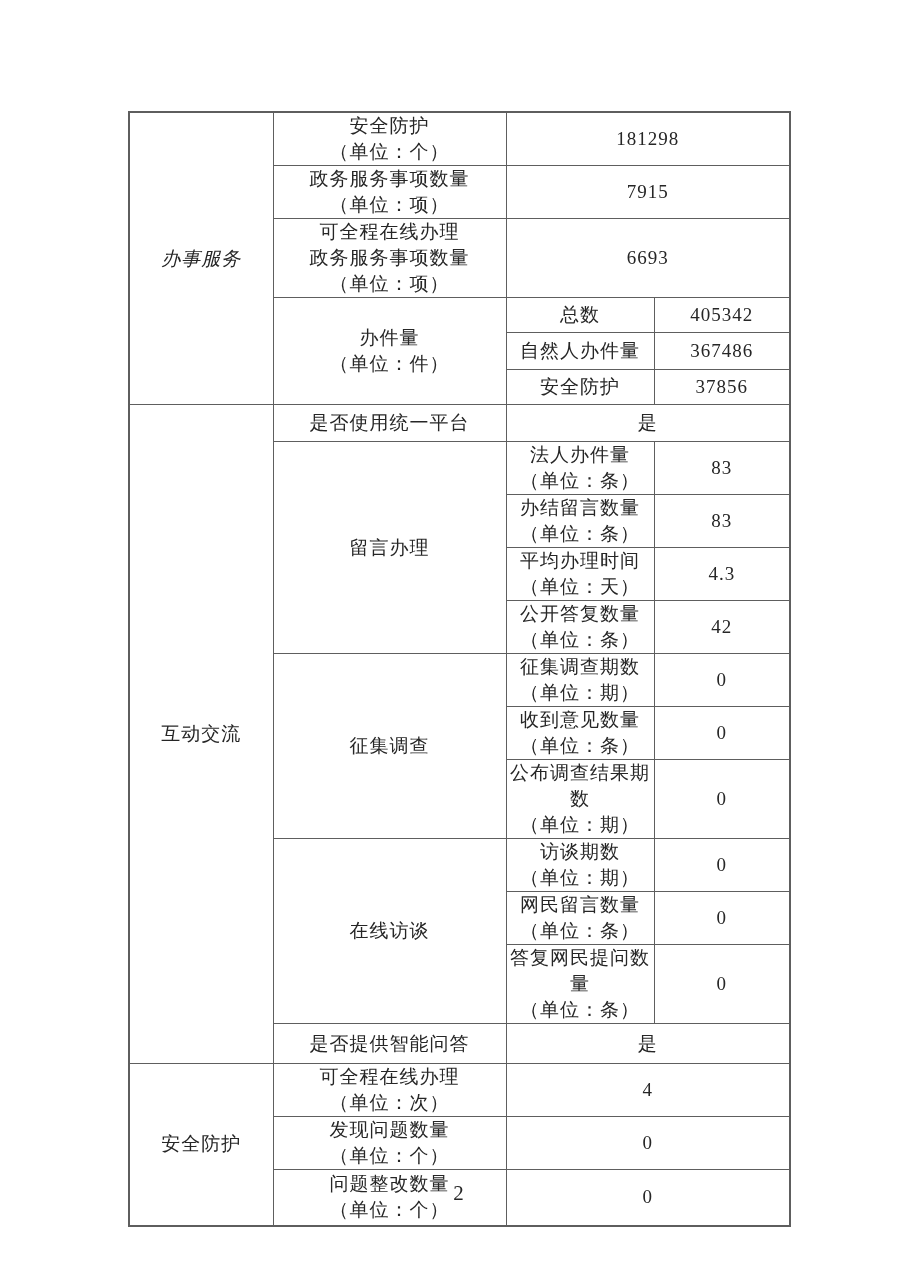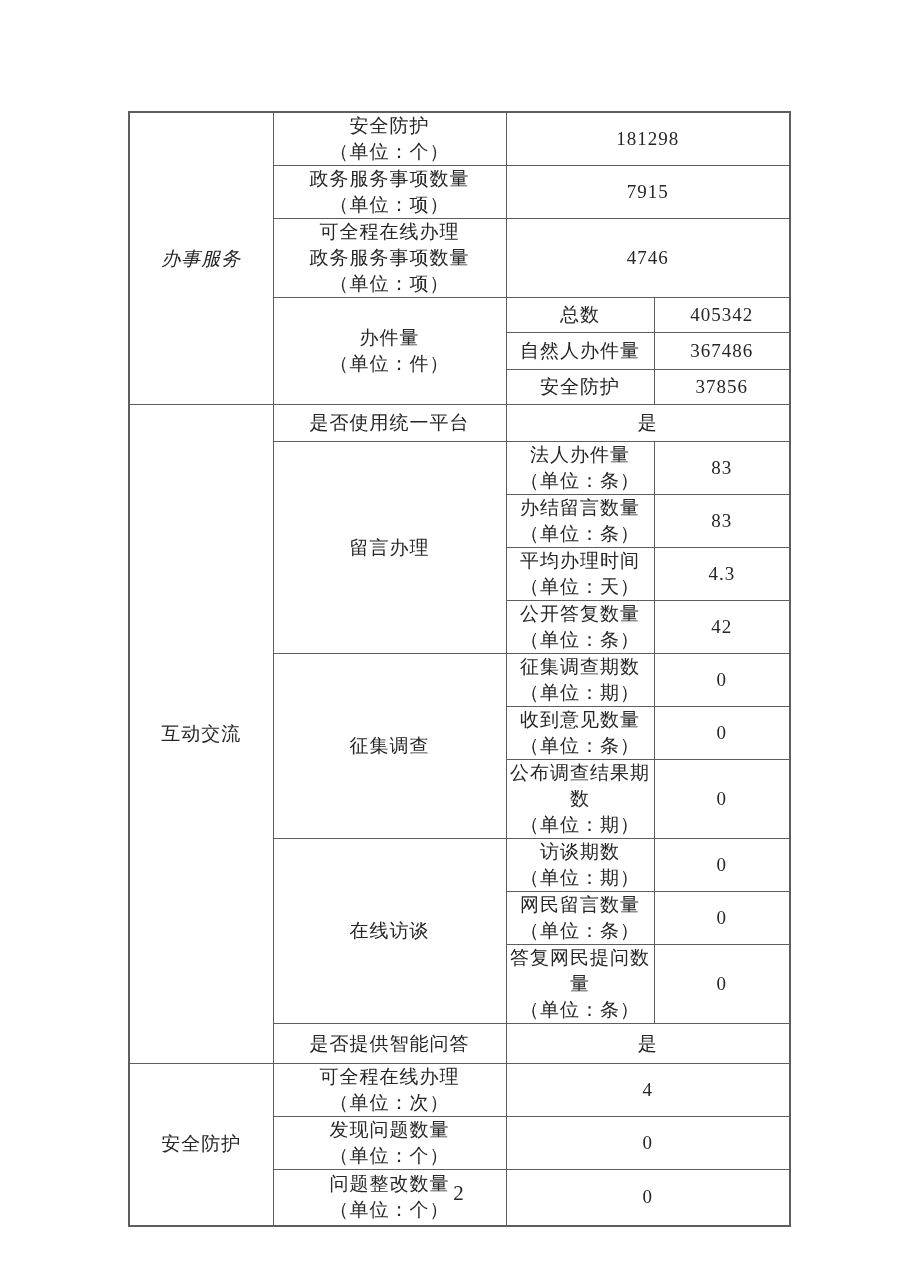--- a/index.html
+++ b/index.html
@@ -89,21 +89,21 @@
     </tr>
     <tr class="rB">
       <td>政务服务事项数量
 （单位：项）</td>
       <td colspan="2" class="value">7915</td>
     </tr>
     <tr class="rC">
       <td>可全程在线办理
 政务服务事项数量
 （单位：项）</td>
-      <td colspan="2" class="value">4746</td>
+      <td colspan="2" class="value">6693</td>
     </tr>
     <tr class="rS">
       <td rowspan="3">办件量
 （单位：件）</td>
       <td>总数</td>
       <td class="value">405342</td>
     </tr>
     <tr class="rS2">
       <td>自然人办件量</td>
       <td class="value">367486</td>

